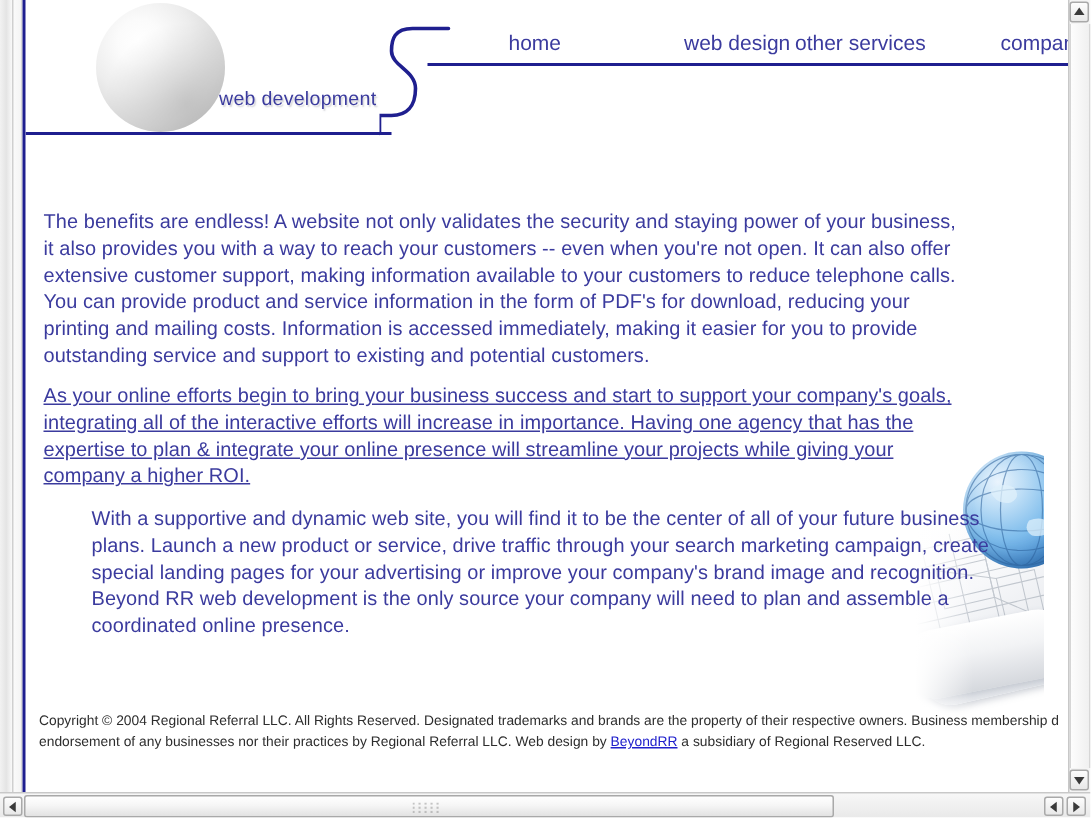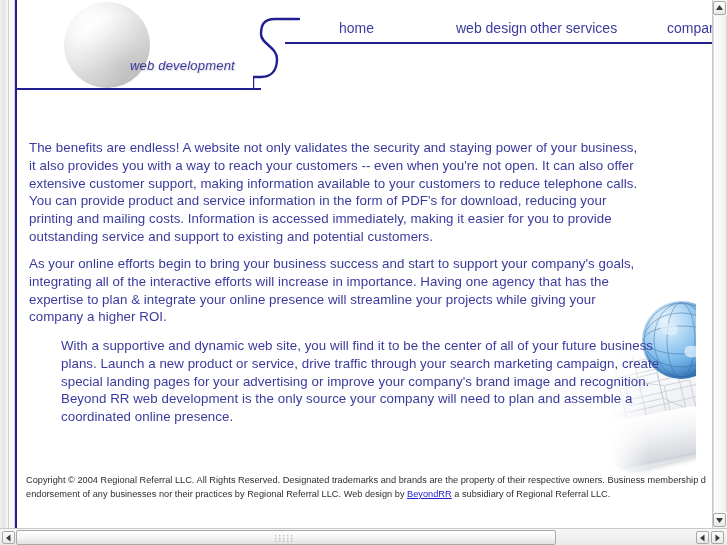--- a/index.html
+++ b/index.html
@@ -73,27 +73,26 @@
     left: 9px; top: 23px;
     font-size: 27px;
     letter-spacing: 8.5px;
     color: #1e1e8e;
     font-family: "Liberation Sans", sans-serif;
     text-shadow: 1px 1px 1px rgba(160,160,170,0.55);
     white-space: nowrap;
   }
   #logo-tagline {
     position: absolute;
-    left: 113px; top: 58px;
+    left: 129px; top: 58px;
     font-size: 13px;
     color: #3b3b9e;
     letter-spacing: 0.2px;
     text-shadow: 1px 1px 1px rgba(170,170,180,0.5);
     white-space: nowrap;
-    font-style: italic;
   }
 
   
   #header-rule {
     position: absolute;
     left: 0; top: 88px;
     width: 244px; height: 2px;
     background: #1f1f8f;
   }
   
@@ -139,21 +138,21 @@
   .para {
     position: absolute;
     left: 12px;
     width: 614px;
     font-size: 13.3px;
     line-height: 17.7px;
     color: #3b3b9e;
     letter-spacing: 0.05px;
   }
   #para-0 { top: 26px; }
-  #para-1 { top: 142px; }
+  #para-1 { top: 142px; text-decoration: underline; }
   #para-2 { top: 224px; margin-left: 32px; }
 
   
   #artwork {
     position: absolute;
     right: 0; top: 195px;
     width: 86px; height: 200px;
     overflow: hidden;
     pointer-events: none;
   }
@@ -354,21 +353,21 @@
         <div id="artwork-fade"></div>
       </div>
 
       <p class="para" id="para-0">The benefits are endless! A website not only validates the security and staying power of your business, it also provides you with a way to reach your customers -- even when you're not open. It can also offer extensive customer support, making information available to your customers to reduce telephone calls. You can provide product and service information in the form of PDF's for download, reducing your printing and mailing costs. Information is accessed immediately, making it easier for you to provide outstanding service and support to existing and potential customers.</p>
       <p class="para" id="para-1">As your online efforts begin to bring your business success and start to support your company's goals, integrating all of the interactive efforts will increase in importance. Having one agency that has the expertise to plan &amp; integrate your online presence will streamline your projects while giving your company a higher ROI.</p>
       <p class="para" id="para-2">With a supportive and dynamic web site, you will find it to be the center of all of your future business plans. Launch a new product or service, drive traffic through your search marketing campaign, create special landing pages for your advertising or improve your company's brand image and recognition. Beyond RR web development is the only source your company will need to plan and assemble a coordinated online presence.</p>
     </div>
 
     <div id="footer">
       <div class="footer-line">Copyright © 2004 Regional Referral LLC. All Rights Reserved. Designated trademarks and brands are the property of their respective owners. Business membership d</div>
-      <div class="footer-line"><span>endorsement of any businesses nor their practices by Regional Referral LLC. Web design by </span><a id="footer-link">BeyondRR</a><span> a subsidiary of Regional Referral LLC.</span></div>
+      <div class="footer-line"><span>endorsement of any businesses nor their practices by Regional Referral LLC. Web design by </span><a id="footer-link">BeyondRR</a><span> a subsidiary of Regional Reserved LLC.</span></div>
     </div>
   </div>
 
   <div id="vscroll">
     <div id="vscroll-track"></div>
     <div class="sb-btn" id="vscroll-up">
       <svg class="arrow" width="11" height="12" viewBox="0 0 11 12" xmlns="http://www.w3.org/2000/svg">
         <polygon points="5.5,3 9,8 2,8" fill="#3a3a3a"></polygon>
       </svg>
     </div>

